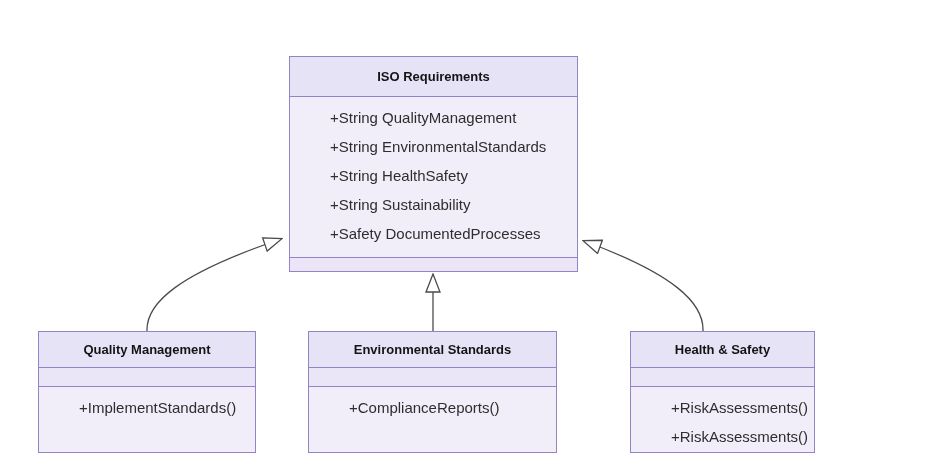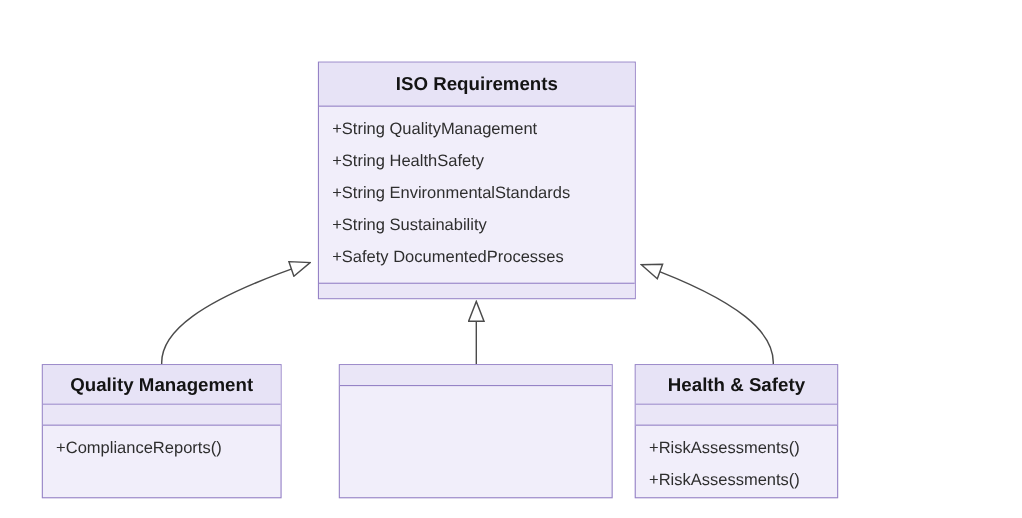--- a/index.html
+++ b/index.html
@@ -49,31 +49,32 @@
     display: flex;
     flex-direction: column;
     background: var(--body-fill);
     border: 1px solid var(--border);
     box-sizing: border-box;
   }
   .class-header {
     background: var(--header-fill);
     border-bottom: 1px solid var(--border);
     font-weight: bold;
-    font-size: 17px;
+    font-size: 13px;
     color: var(--title-text);
     text-align: center;
     display: flex;
     align-items: center;
     justify-content: center;
     flex: 0 0 auto;
   }
   .compartment {
     flex: 1 1 auto;
     padding: 6px 0 0 0;
+    margin-left: 28px;
   }
   .member {
     font-size: 15px;
     color: var(--member-text);
     line-height: 29px;
     padding-left: 12px;
     white-space: nowrap;
   }
   .empty-strip {
     flex: 0 0 auto;
@@ -86,21 +87,21 @@
   .box-iso { left: 289px; top: 56px; width: 289px; height: 216px; }
   .box-iso .class-header { height: 39px; }
   .box-iso .empty-strip { height: 13px; }
 
   
   .box-child { top: 331px; height: 122px; }
   .box-child .class-header { height: 35px; }
   .box-child .empty-strip { height: 18px; }
   .box-quality { left: 38px;  width: 218px; }
   .box-environmental { left: 308px; width: 249px; }
-  .box-health { left: 577px; width: 185px; }
+  .box-health { left: 630px; width: 185px; }
 </style>
 </head>
 <body>
 
 <div class="canvas">
 
   <svg class="edges" viewBox="0 0 929 471" xmlns="http://www.w3.org/2000/svg">
     <defs>
       <marker id="hollow-triangle" viewBox="0 0 20 16" refX="18" refY="8" markerWidth="20" markerHeight="16" orient="auto" markerUnits="userSpaceOnUse">
         <path class="arrowhead" d="M1,1 L19,8 L1,15 Z"></path>
@@ -108,39 +109,41 @@
     </defs>
     <path class="edge" d="M147,331 C146,303 178,274 281,239" marker-end="url(#hollow-triangle)"></path>
     <path class="edge" d="M433,331 L433,275" marker-end="url(#hollow-triangle)"></path>
     <path class="edge" d="M703,331 C704,303 674,274 584,241" marker-end="url(#hollow-triangle)"></path>
   </svg>
 
   <div class="class-box box-iso">
     <div class="class-header">ISO Requirements</div>
     <div class="compartment">
       <div class="member">+String QualityManagement</div>
+      <div class="member">+String EnvironmentalStandards</div>
       <div class="member">+String HealthSafety</div>
-      <div class="member">+String EnvironmentalStandards</div>
       <div class="member">+String Sustainability</div>
       <div class="member">+Safety DocumentedProcesses</div>
     </div>
     <div class="empty-strip strip-bottom"></div>
   </div>
 
   <div class="class-box box-child box-quality">
     <div class="class-header">Quality Management</div>
     <div class="empty-strip strip-top"></div>
     <div class="compartment">
-      <div class="member">+ComplianceReports()</div>
+      <div class="member">+ImplementStandards()</div>
     </div>
   </div>
 
   <div class="class-box box-child box-environmental">
+    <div class="class-header">Environmental Standards</div>
     <div class="empty-strip strip-top"></div>
     <div class="compartment">
+      <div class="member">+ComplianceReports()</div>
     </div>
   </div>
 
   <div class="class-box box-child box-health">
     <div class="class-header">Health &amp; Safety</div>
     <div class="empty-strip strip-top"></div>
     <div class="compartment">
       <div class="member">+RiskAssessments()</div>
       <div class="member">+RiskAssessments()</div>
     </div>

